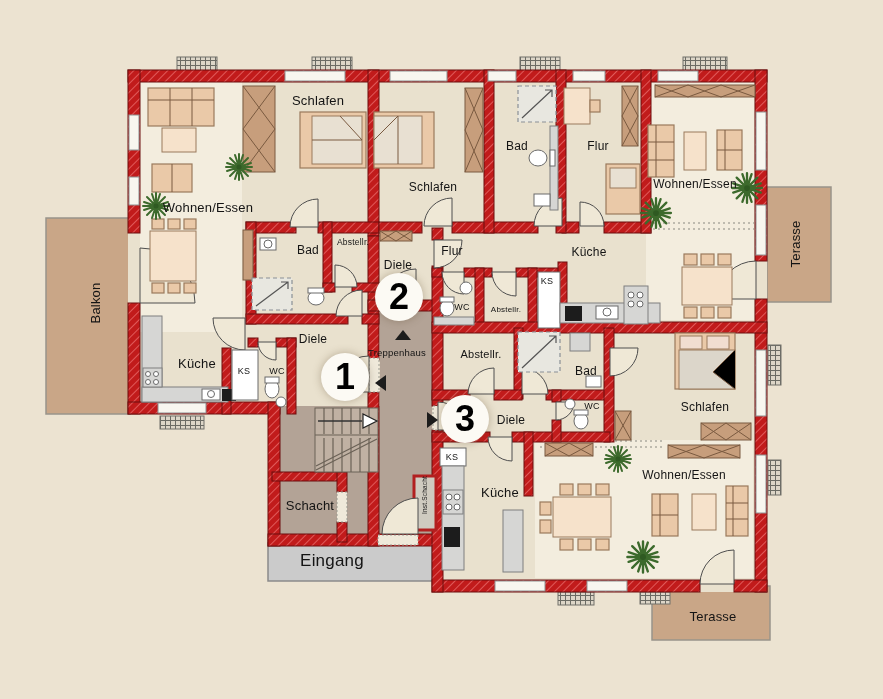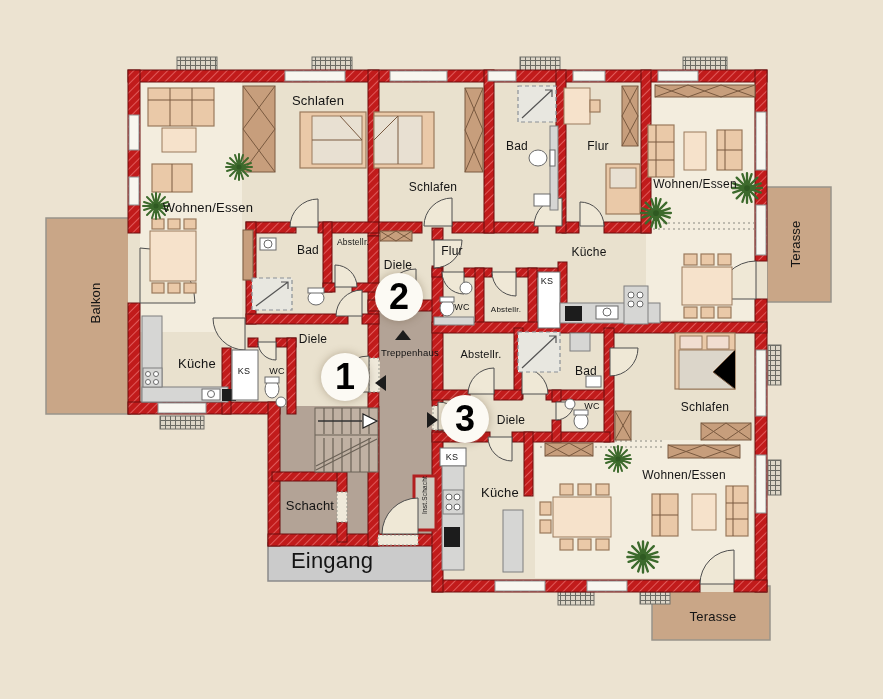--- a/index.html
+++ b/index.html
@@ -416,23 +416,23 @@
 
 <span class="lbl" style="left:481px;top:354px;font-size:11px">Abstellr.</span>
 <span class="lbl" style="left:586px;top:371px;font-size:12px">Bad</span>
 <span class="lbl" style="left:705px;top:407px;font-size:12px">Schlafen</span>
 <span class="lbl" style="left:511px;top:420px;font-size:12px">Diele</span>
 <span class="lbl" style="left:592px;top:406px;font-size:9px">WC</span>
 <span class="lbl" style="left:452px;top:457px;font-size:9px">KS</span>
 <span class="lbl" style="left:500px;top:492px;font-size:13px">Küche</span>
 <span class="lbl" style="left:684px;top:475px;font-size:12px">Wohnen/Essen</span>
 
-<span class="lbl" style="left:410px;top:352px;font-size:9.5px">Treppenhaus</span>
+<span class="lbl" style="left:397px;top:352px;font-size:9.5px">Treppenhaus</span>
 <span class="lbl" style="left:310px;top:505px;font-size:13px">Schacht</span>
-<span class="lbl" style="left:332px;top:561px;font-size:22px">Eingang</span>
+<span class="lbl" style="left:332px;top:561px;font-size:17px">Eingang</span>
 <span class="lbl v" style="left:424px;top:495px;font-size:6.5px">Inst.Schacht</span>
 <span class="lbl v" style="left:95px;top:303px;font-size:13px">Balkon</span>
 <span class="lbl v" style="left:795px;top:244px;font-size:13px">Terasse</span>
 <span class="lbl" style="left:713px;top:616px;font-size:13px">Terasse</span>
 
 <div class="num" style="left:345px;top:377px">1</div>
 <div class="num" style="left:399px;top:297px">2</div>
 <div class="num" style="left:465px;top:419px">3</div>
 
 </div>

